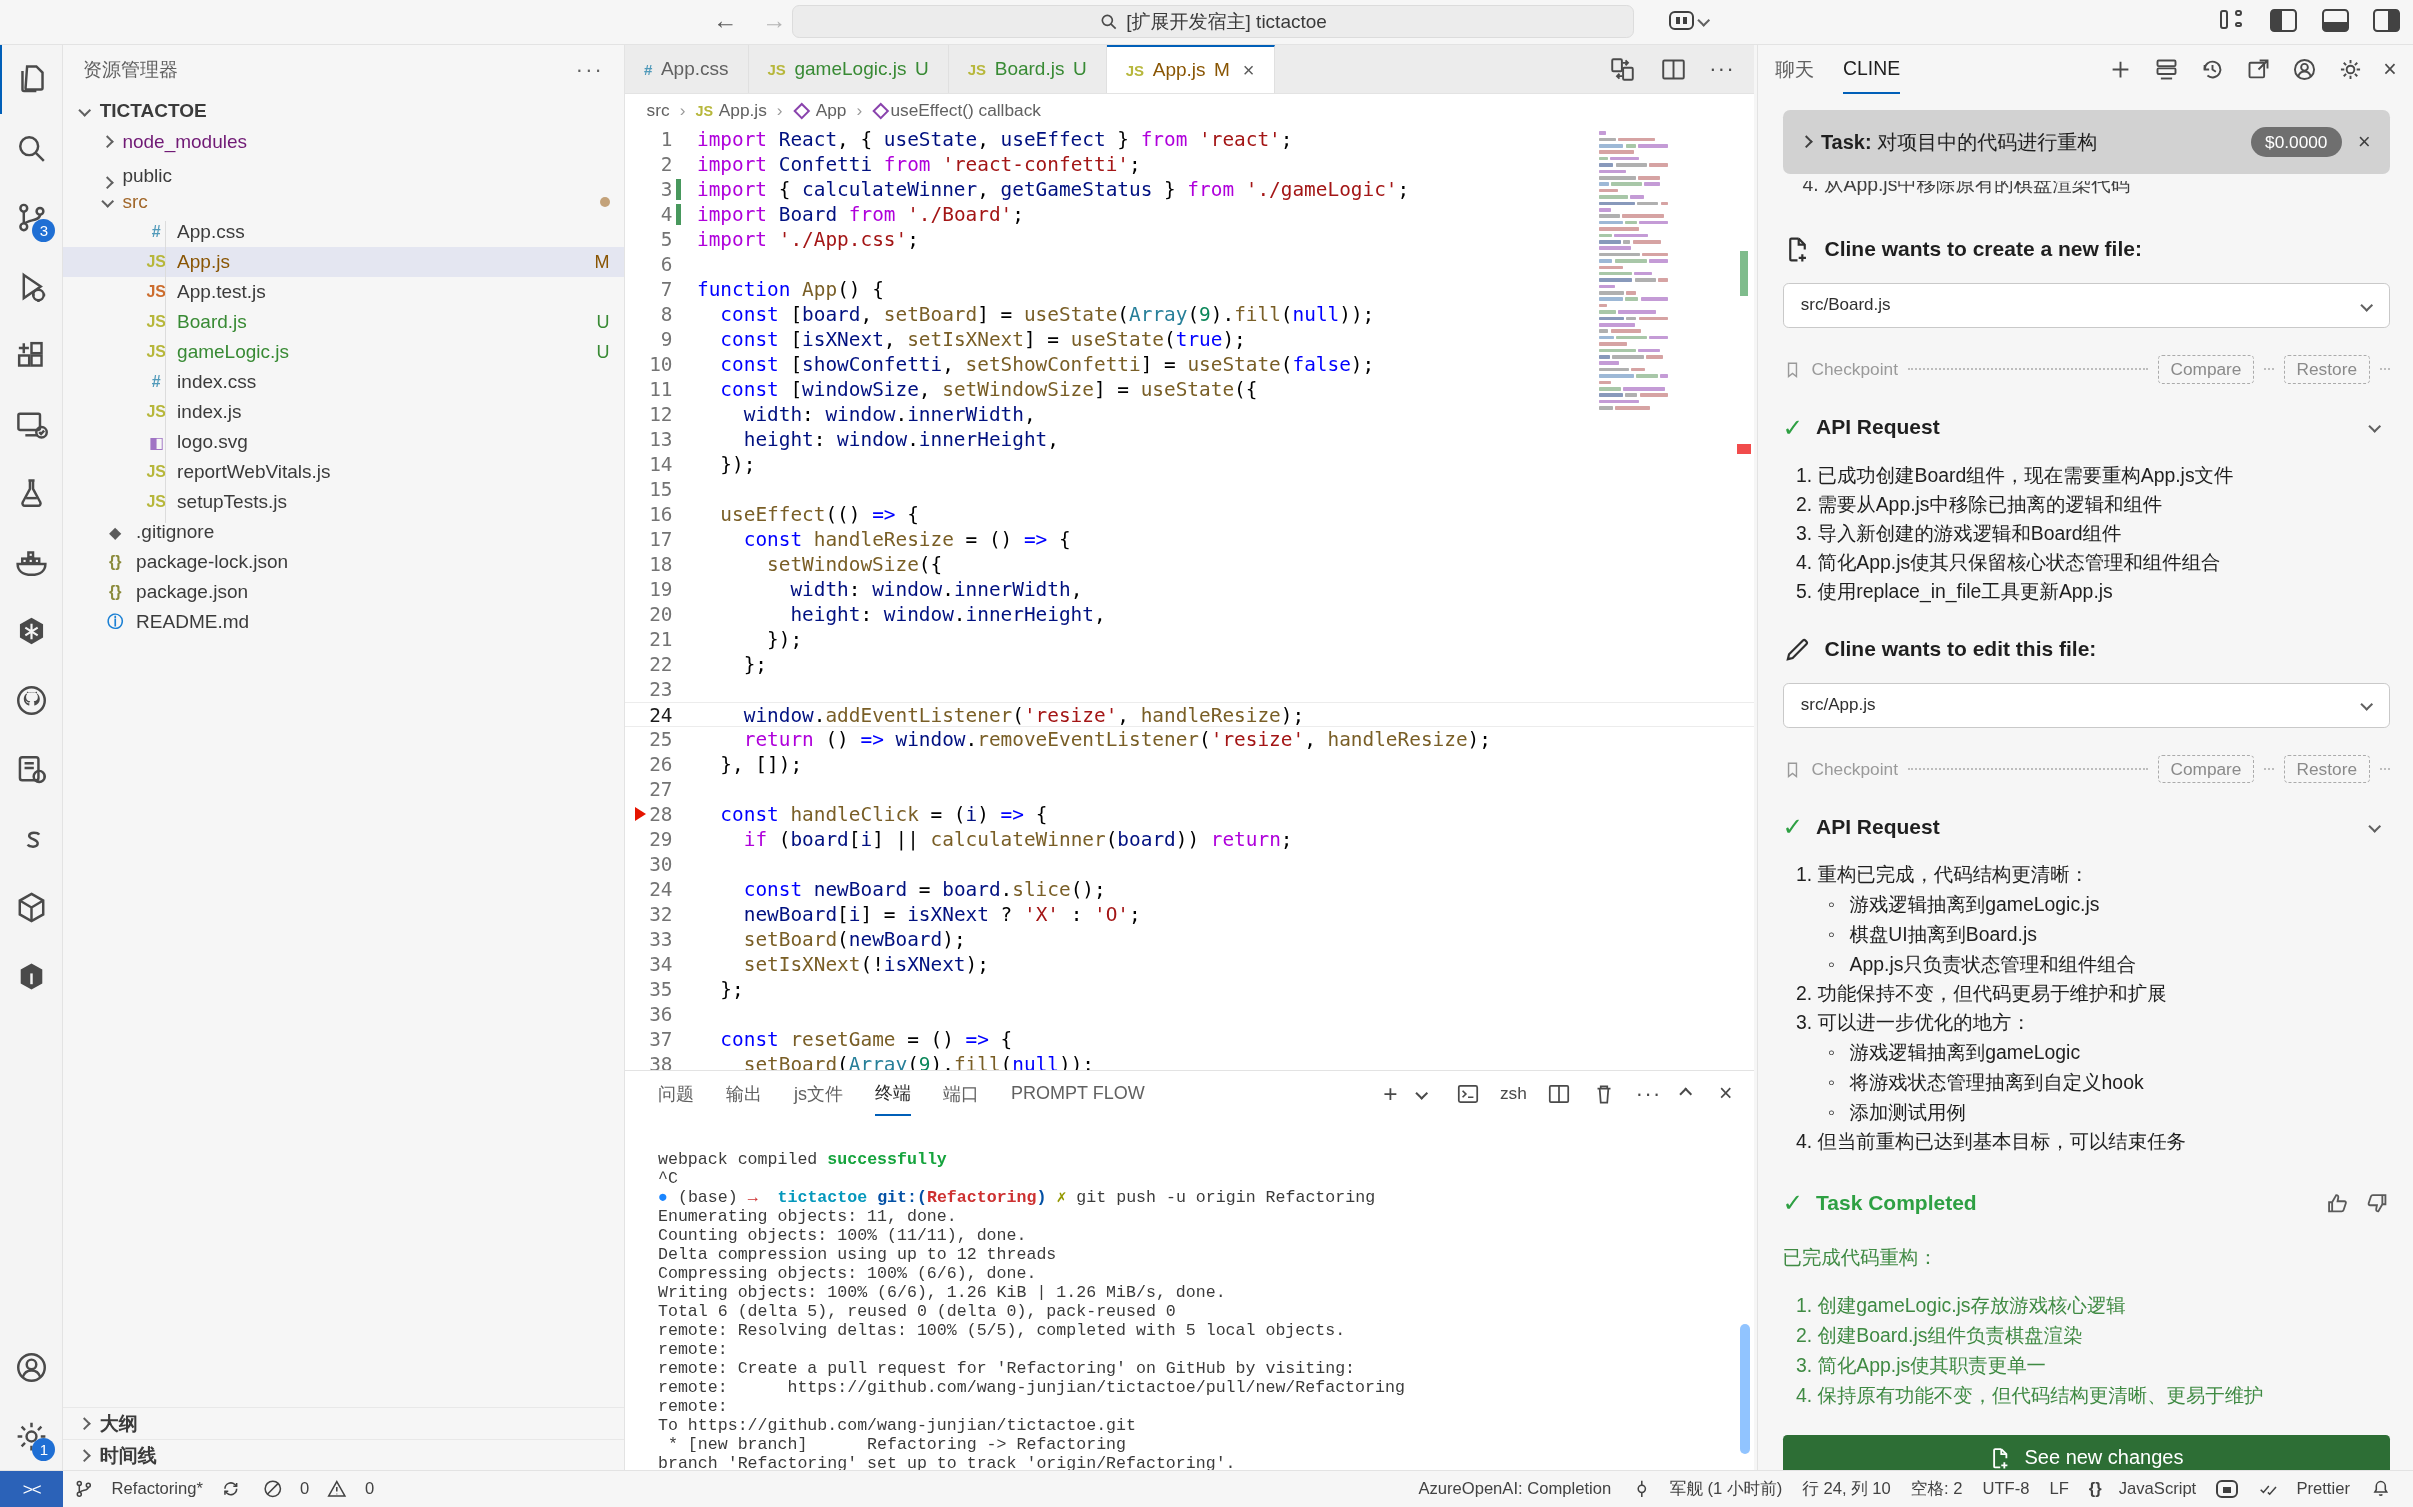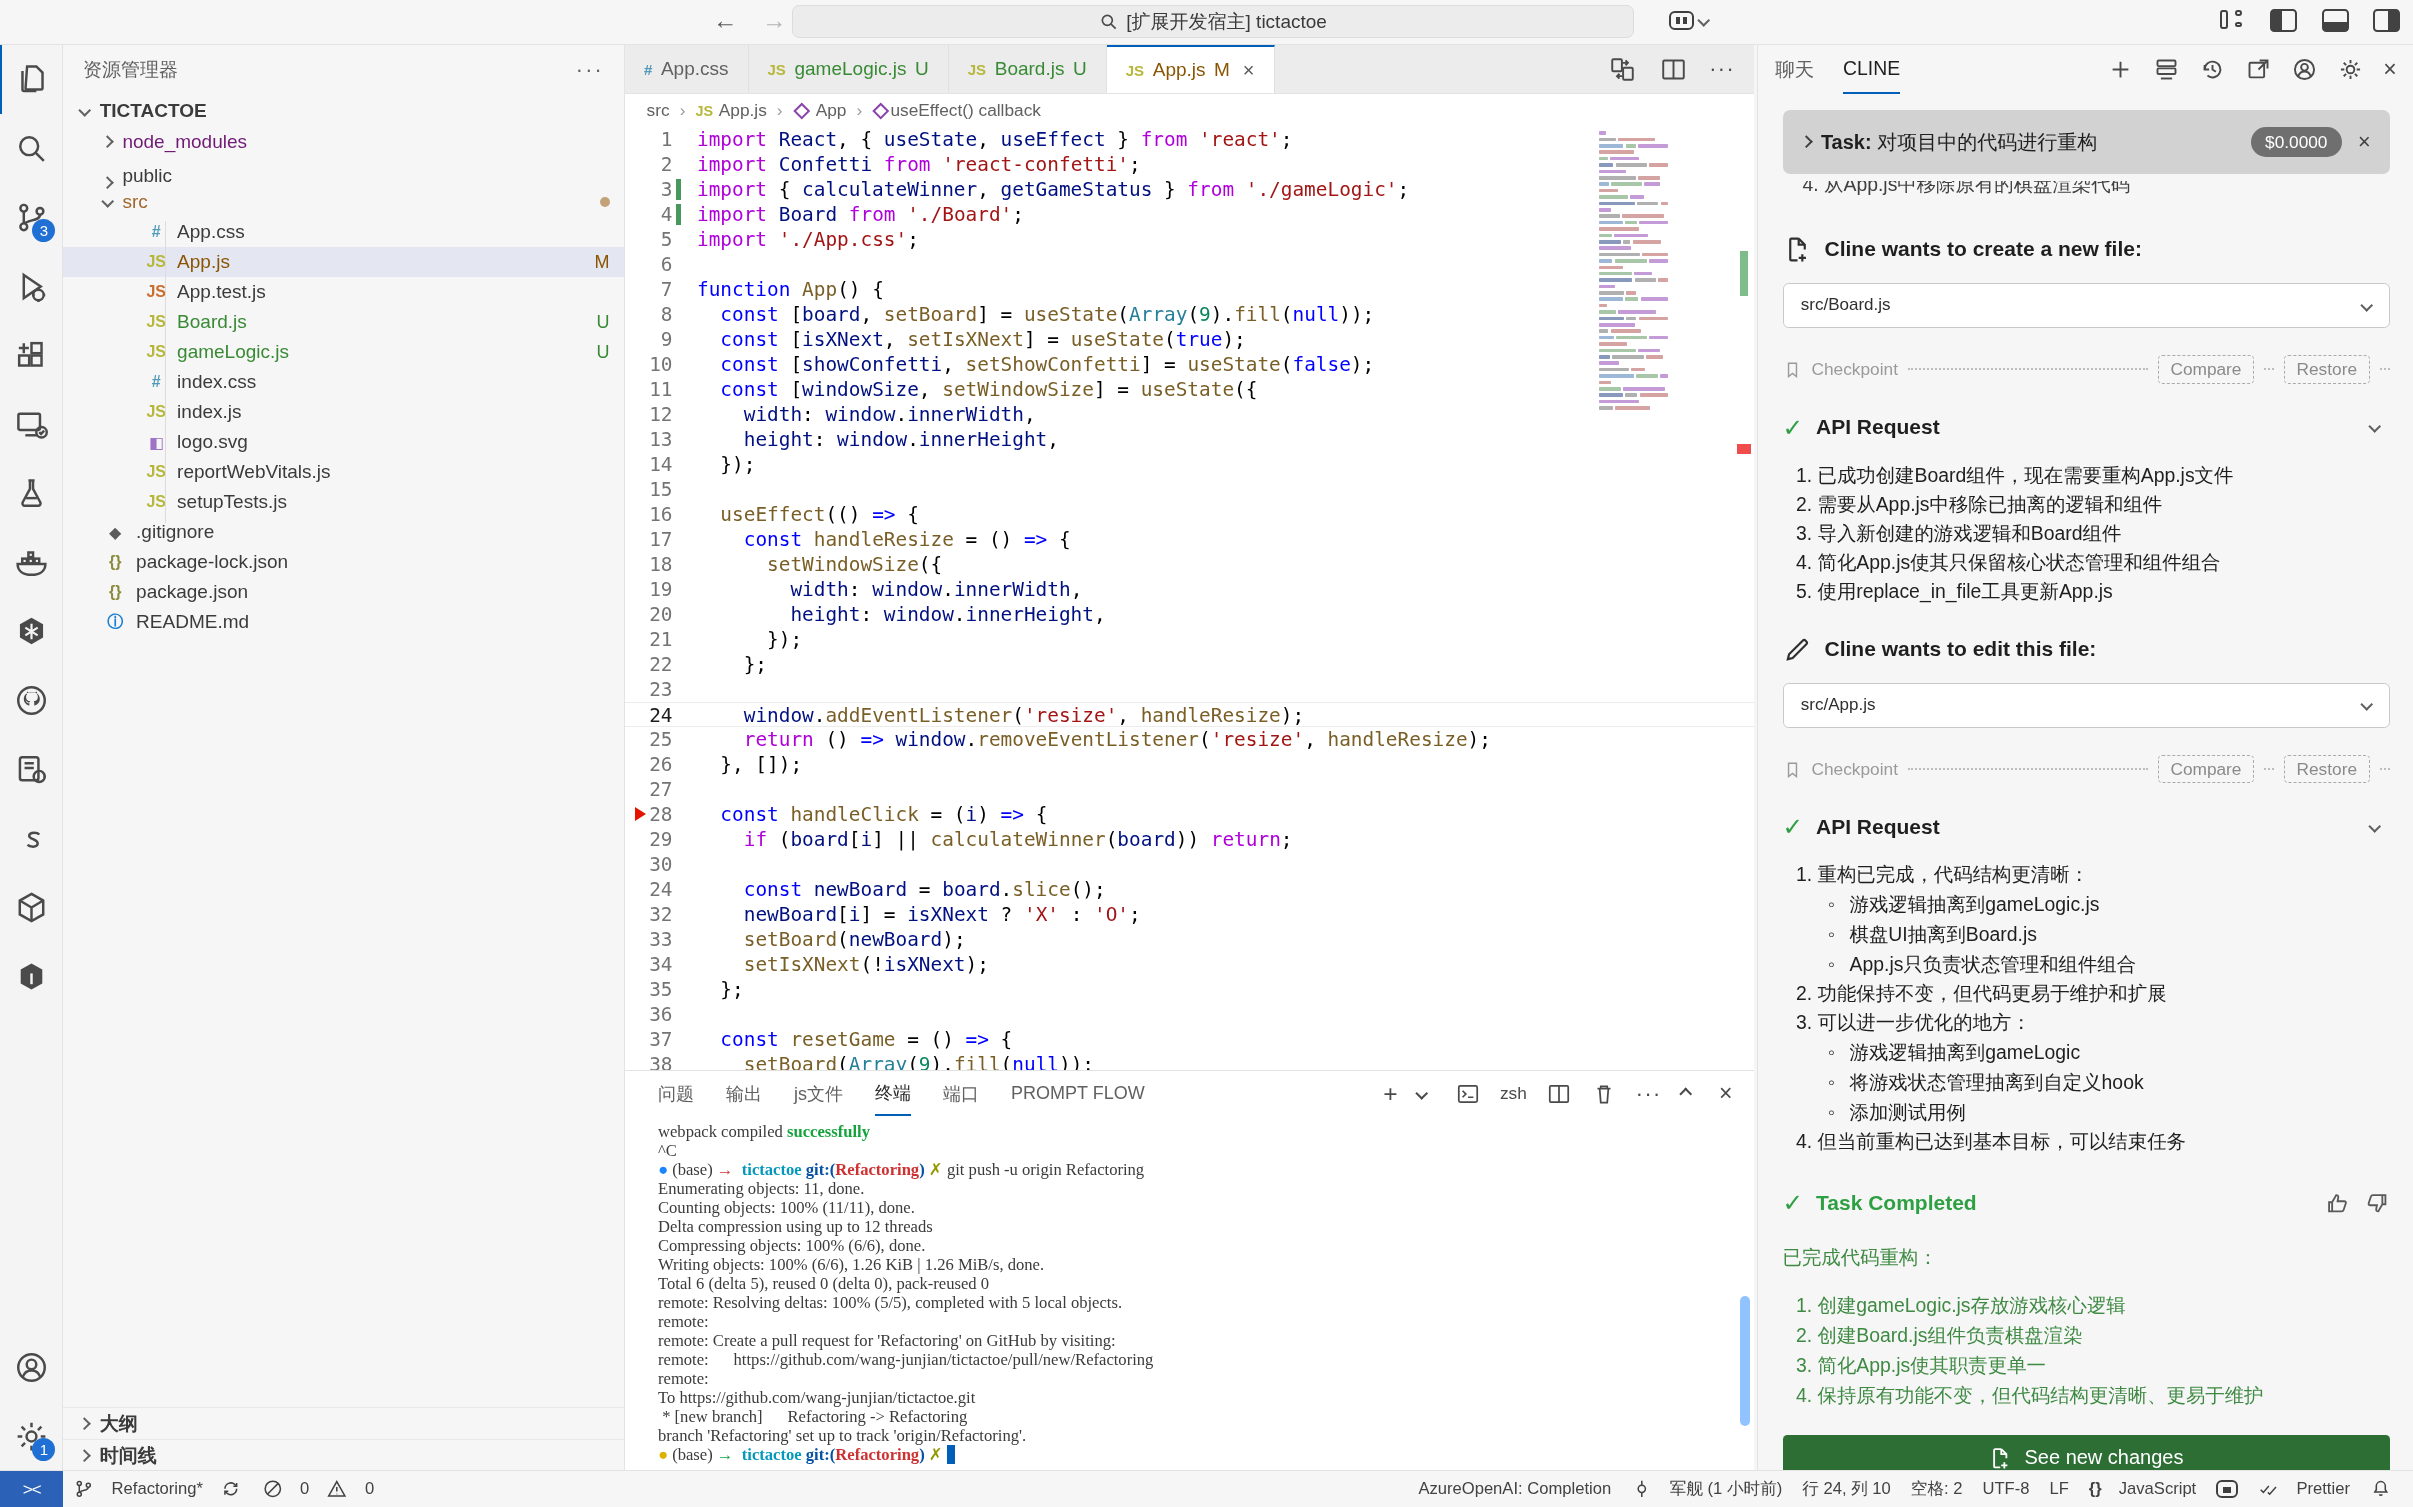--- a/index.html
+++ b/index.html
@@ -76,21 +76,21 @@
   #ovr-green { position:absolute; right:5.8px; top:124px; width:8.6px; height:45px; background:#7fbc8c; }
   #ovr-red { position:absolute; right:2.9px; top:317px; width:14.4px; height:10px; background:#f14c4c; }
 
   
   #terminal { left:625px; top:1070px; width:1129px; height:400px; background:#fff; border-top:1.4px solid #e3e3e3; }
   #term-tabs { height:45px; display:flex; align-items:center; gap:32px; padding-left:33px; font-size:18px; color:#616161; }
   .tt { height:45px; display:flex; align-items:center; }
   .tt.active { color:#2b2b2b; border-bottom:2.9px solid #005fb8; }
   #term-actions { margin-left:auto; display:flex; align-items:center; gap:19px; padding-right:21.6px; color:#4a4a4a; font-size:20px; }
   #term-actions svg { width:26px; height:26px; stroke:#4a4a4a; fill:none; stroke-width:1.6; }
-  #term-body { padding:5.8px 0 0 33px; font-family:Liberation Serif, serif; font-size:16.6px; position:relative; }
+  #term-body { padding:5.8px 0 0 33px; font-family:Liberation Mono, monospace; font-size:16.6px; position:relative;margin-top:28px; }
   .tl { height:19px; line-height:19px; white-space:pre; }
   .c-gb{color:#14a33c;font-weight:bold} .c-r{color:#cd3131} .c-gr{color:#14a33c} .c-cb{color:#0598bc;font-weight:bold} .c-bl{color:#0451a5;font-weight:bold} .c-rb{color:#cd3131;font-weight:bold} .c-y{color:#949800} .c-bdot{color:#1a85ff} .c-ydot{color:#ddb100}
   .c-cur { background:#005fb8; color:#005fb8; }
   #term-scroll { position:absolute; right:4.3px; top:180px; width:10px; height:130px; background:#3794ff; opacity:.55; border-radius:5px; }
 
   
   #rpanel { left:1757px; top:45px; width:657px; height:1426px; background:#f6f6f6; border-left:1.4px solid #e3e3e3; display:flex; flex-direction:column; }
   #rp-head { height:49px; display:flex; align-items:center; padding:0 17.3px; flex:none; }
   .rp-tab { font-size:19.4px; color:#616161; margin-right:29px; height:49px; display:flex; align-items:center; }
   .rp-tab.active { color:#1f1f1f; border-bottom:2.9px solid #005fb8; }

